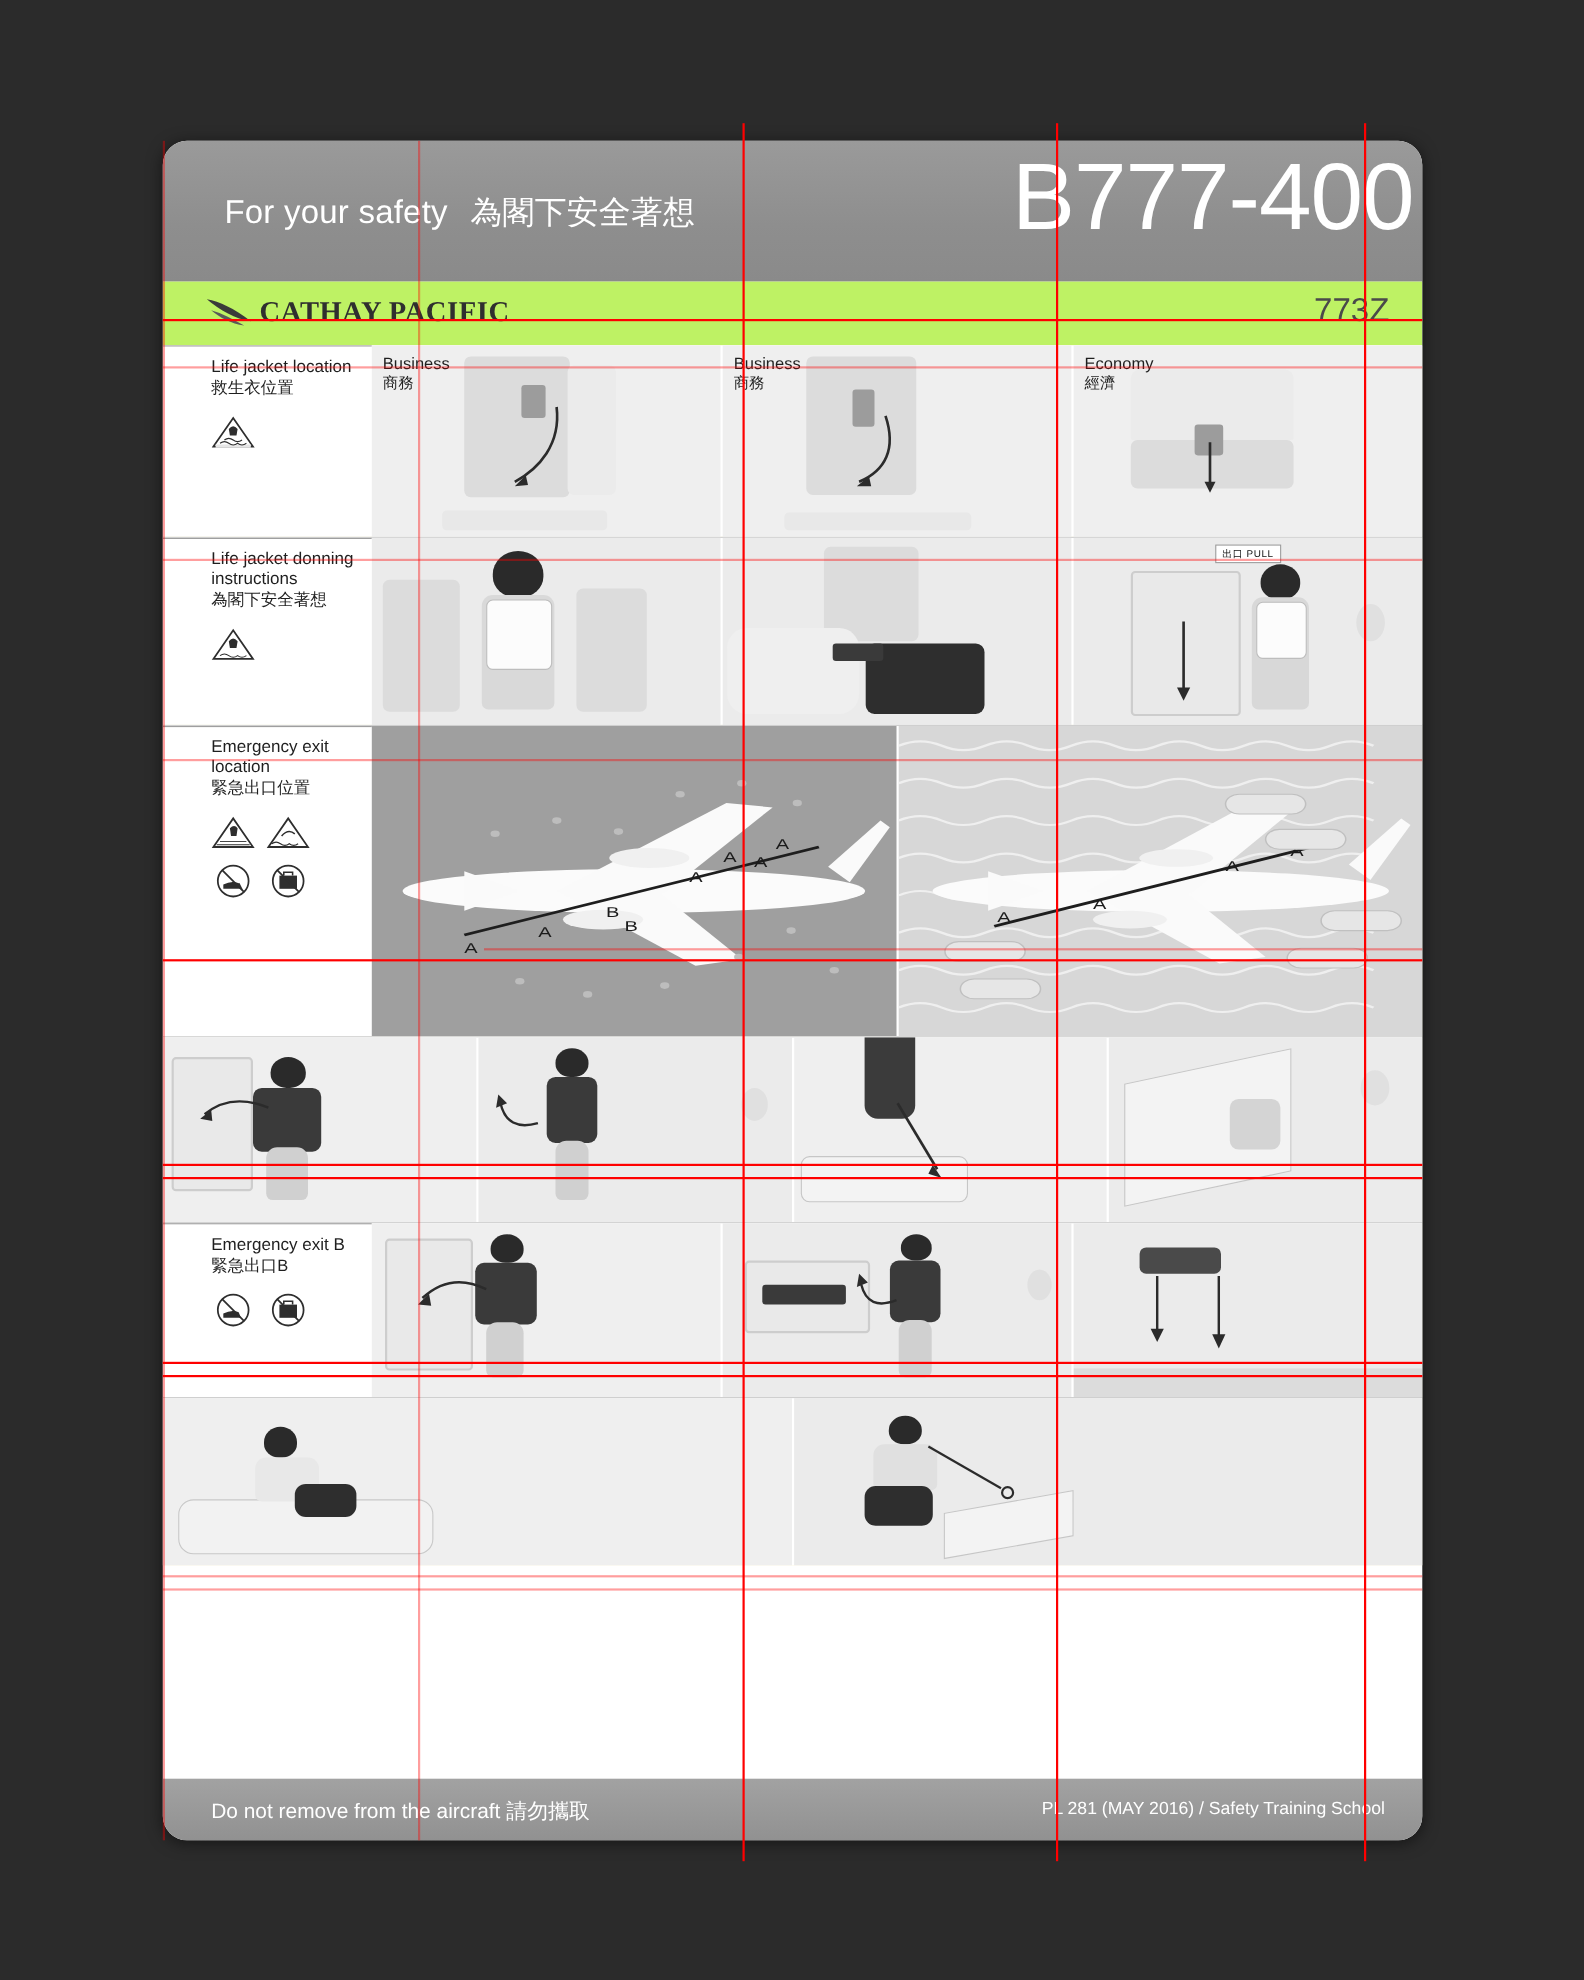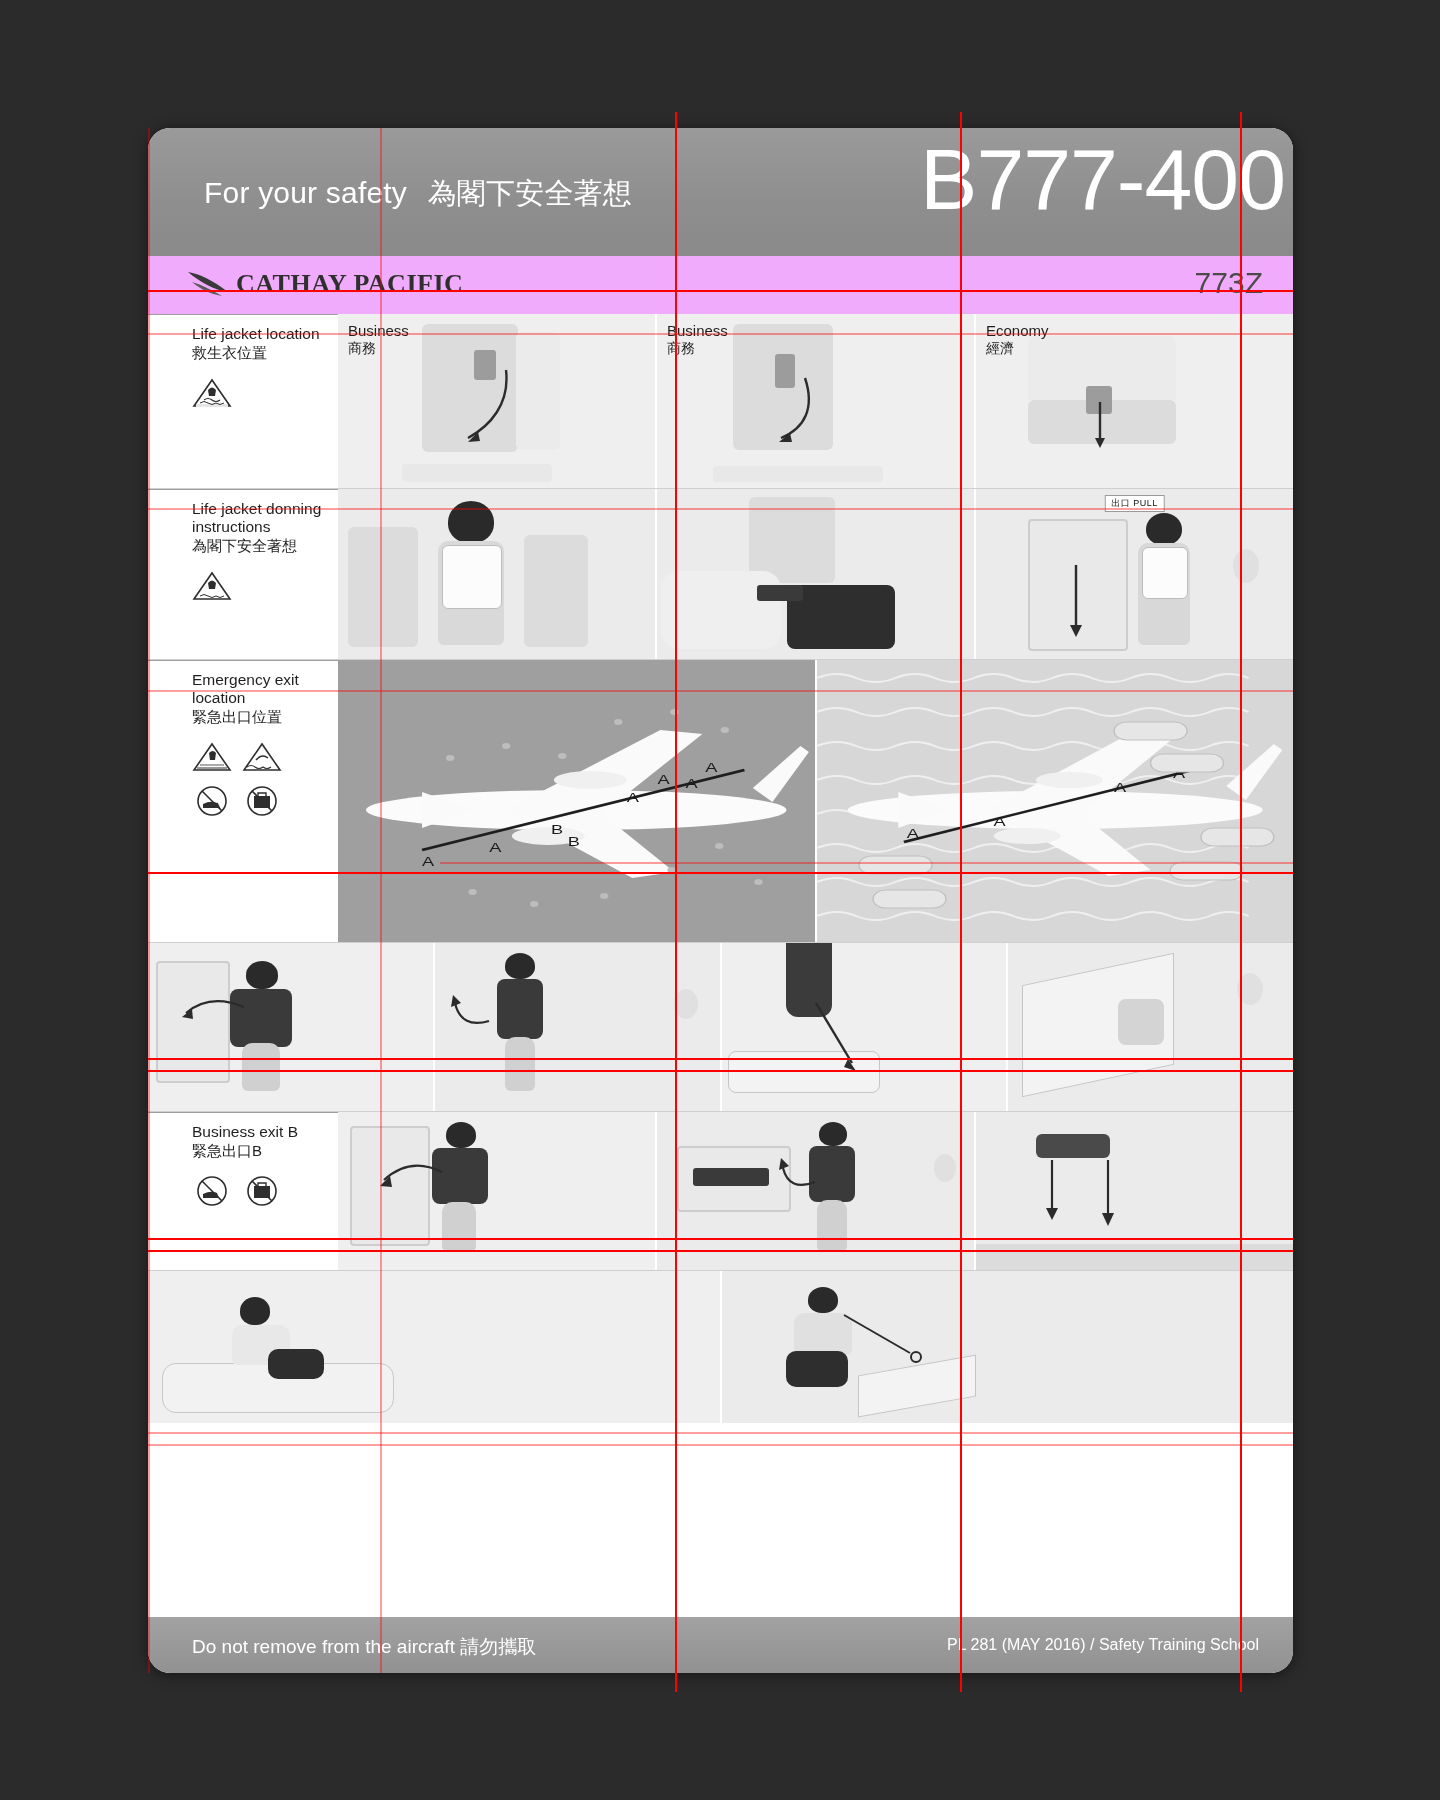--- a/index.html
+++ b/index.html
@@ -60,21 +60,21 @@
     font-weight: 400;
     letter-spacing: -1px;
     color: #ffffff;
     line-height: 1;
   }
 
   
   .brand-row {
     position: relative;
     height: 58px;
-    background: #f0abfc;
+    background: #bef264;
   }
   .brand-mark {
     position: absolute;
     left: 38px;
     top: 10px;
     width: 44px;
     height: 34px;
   }
   .brand-name {
     position: absolute;
@@ -572,21 +572,21 @@
             <div class="slide" style="left:14px;top:26px;width:150px;height:110px;transform:skewY(-12deg);"></div>
             <div class="person-body" style="left:110px;top:56px;width:46px;height:46px;background:#d4d4d4;border-radius:8px;"></div>
             <div class="window" style="right:30px;top:30px;width:26px;height:32px;"></div>
           </div>
 
         </div>
       </div>
 
       <div class="row" style="height:158px;">
         <div class="label-cell">
-          <div class="label-en">Business exit B</div>
+          <div class="label-en">Emergency exit B</div>
           <div class="label-zh">緊急出口B</div>
           <div class="icon-row">
             <svg class="pic" viewBox="0 0 40 34">
               <circle cx="20" cy="17" r="14" fill="none" stroke="#2e2e2e" stroke-width="1.6"></circle>
               <path d="M10 7 L30 27" stroke="#2e2e2e" stroke-width="1.6"></path>
               <path d="M11 20 q8 -4 14 -1 l2 5 h-16 z" fill="#2e2e2e"></path>
             </svg>
             <svg class="pic" viewBox="0 0 40 34">
               <circle cx="20" cy="17" r="14" fill="none" stroke="#2e2e2e" stroke-width="1.6"></circle>
               <rect x="12" y="12" width="16" height="12" fill="#2e2e2e"></rect>

